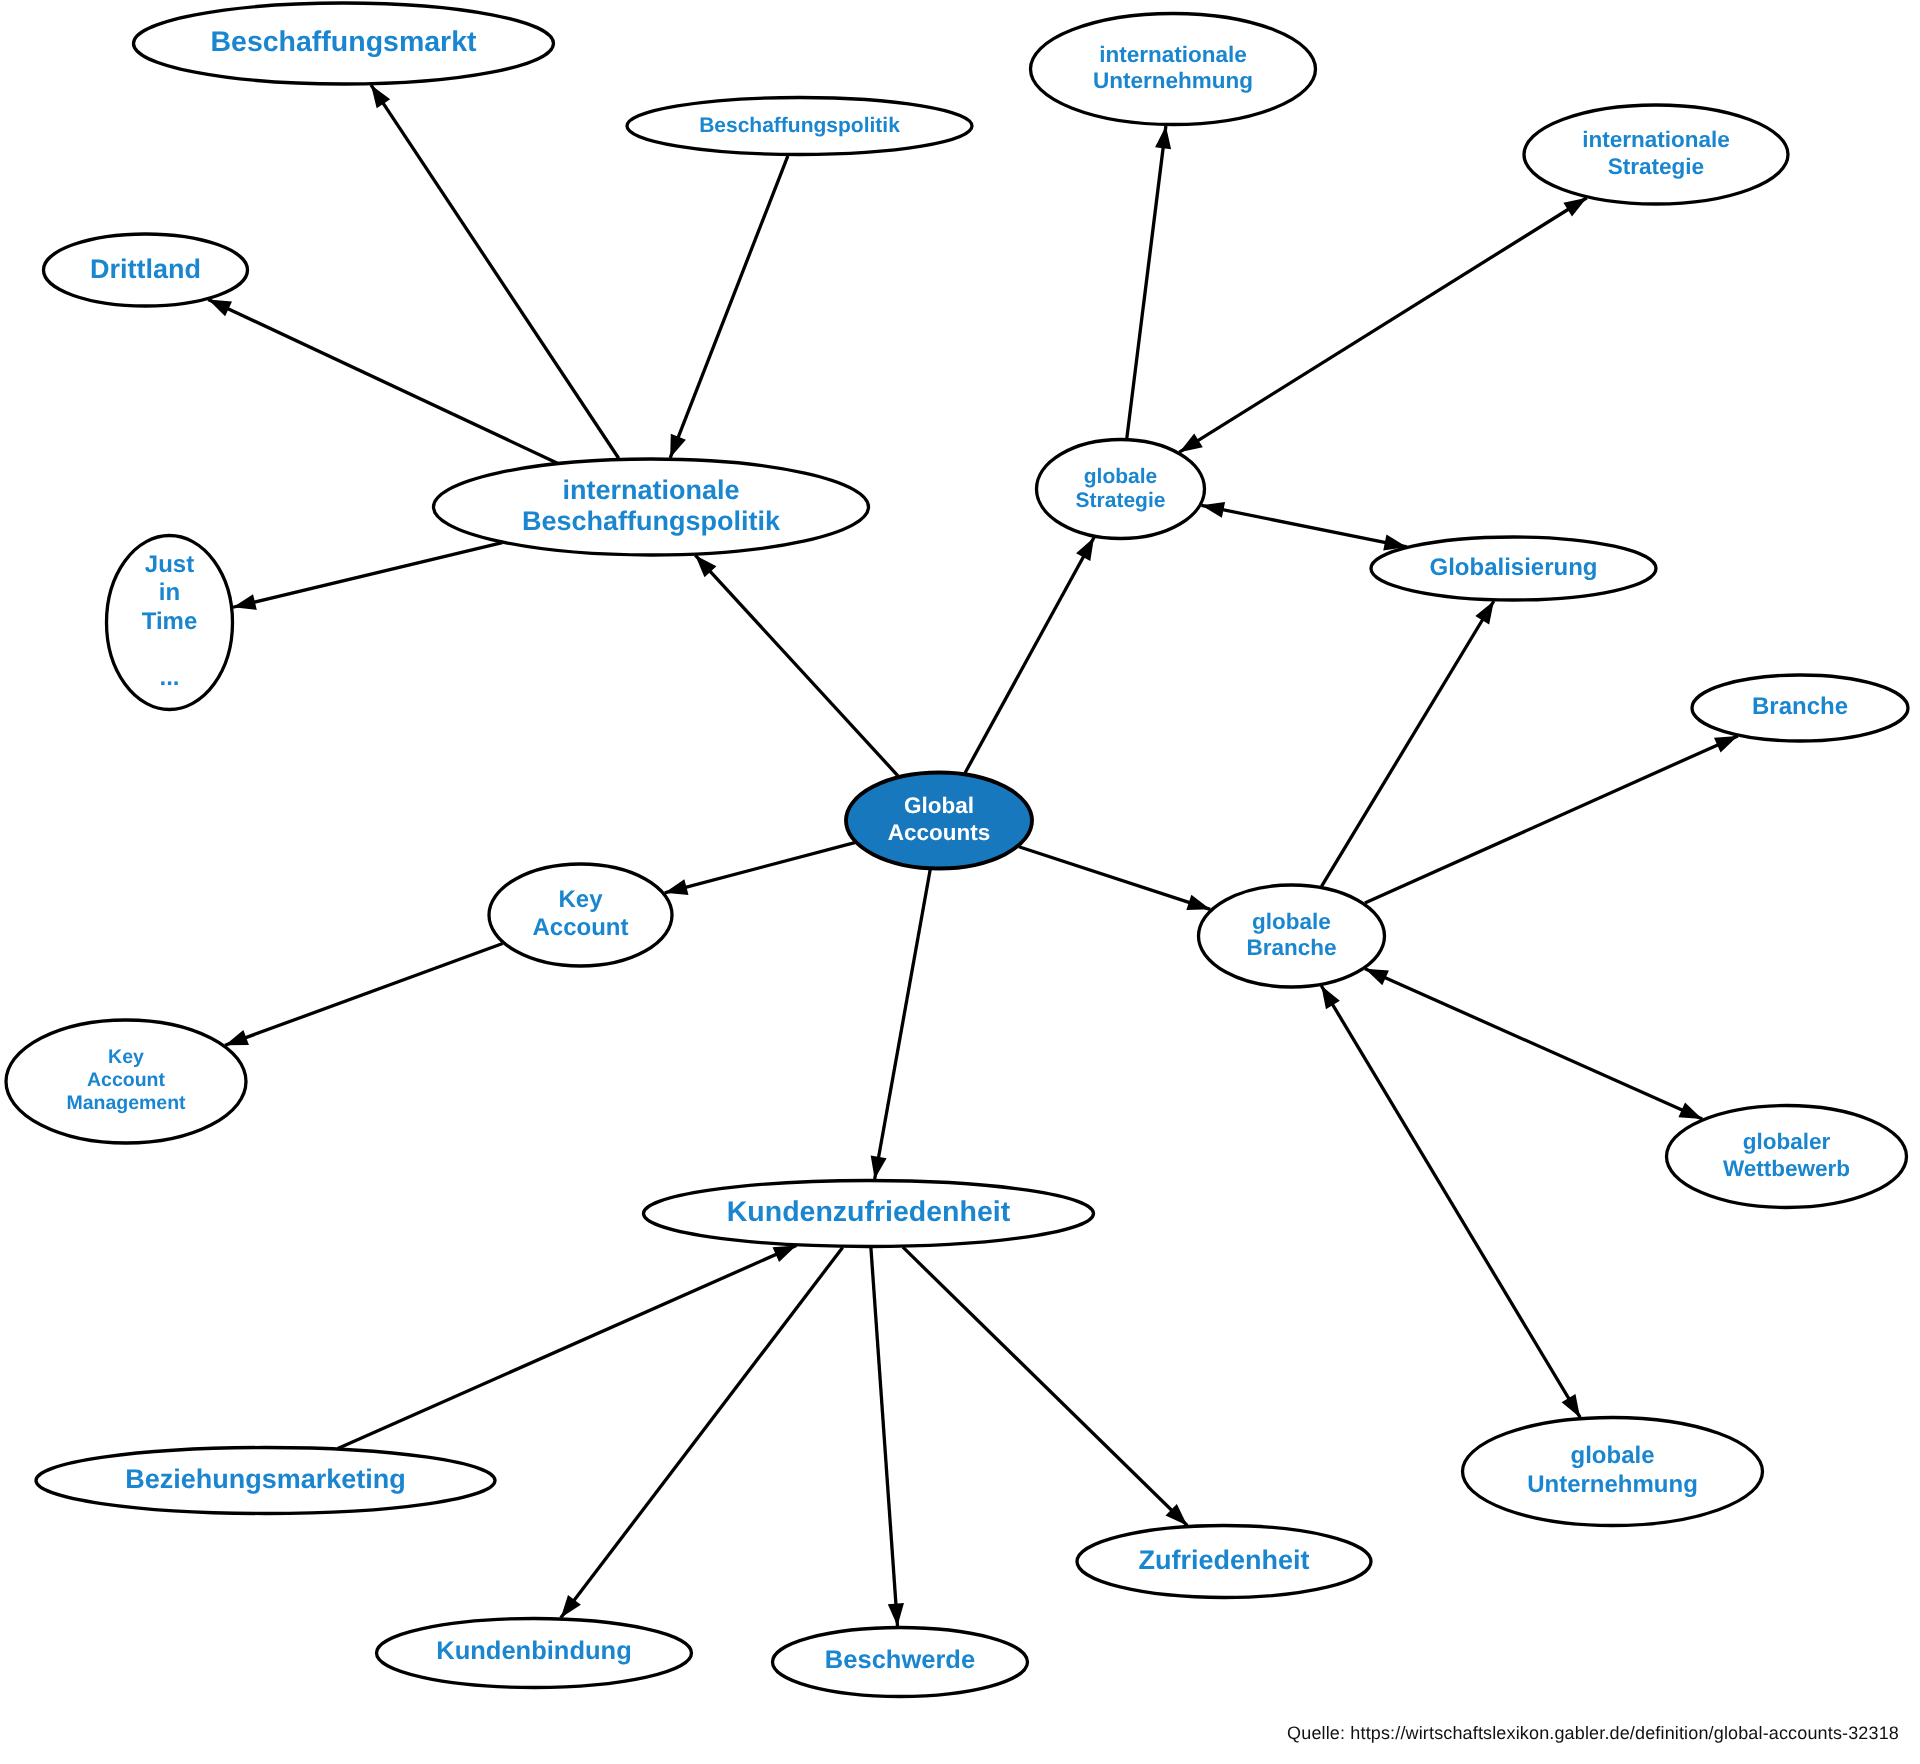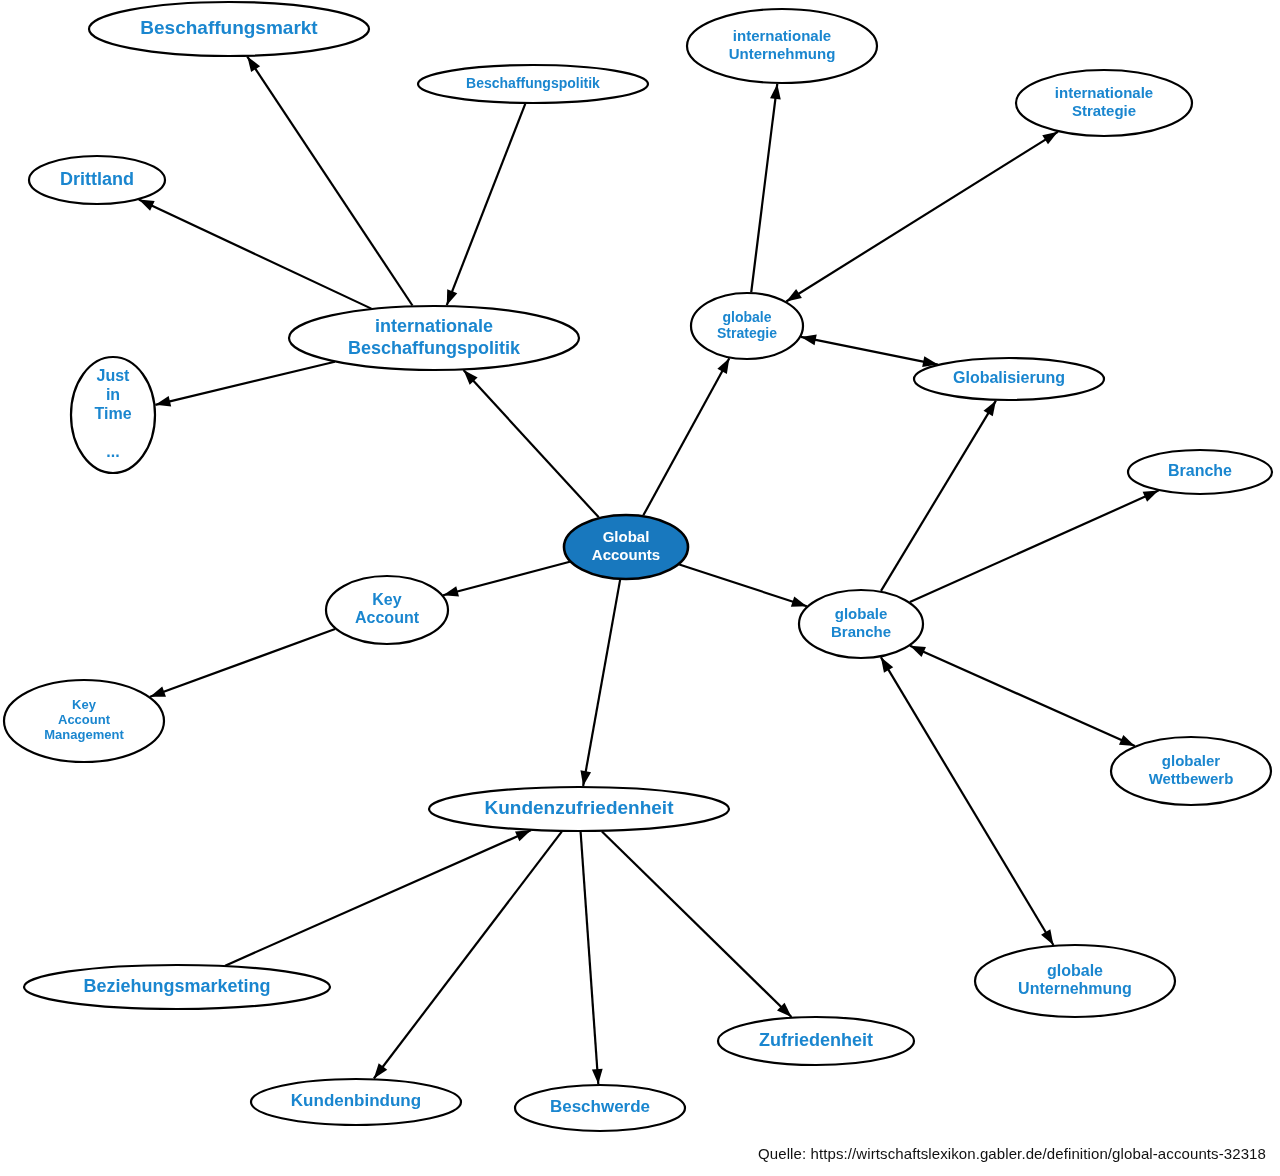--- a/index.html
+++ b/index.html
@@ -47,21 +47,21 @@
     white-space: pre;
   }
   .node-text.central-text {
     fill: #ffffff;
   }
   .source-note {
     position: absolute;
     right: 14px;
     bottom: 10px;
     font-family: "Liberation Sans", sans-serif;
-    font-size: 15px;
+    font-size: 12px;
     color: #111111;
     letter-spacing: 0.1px;
     white-space: nowrap;
   }
 </style>
 </head>
 <body>
 
 <div id="canvas">
 

